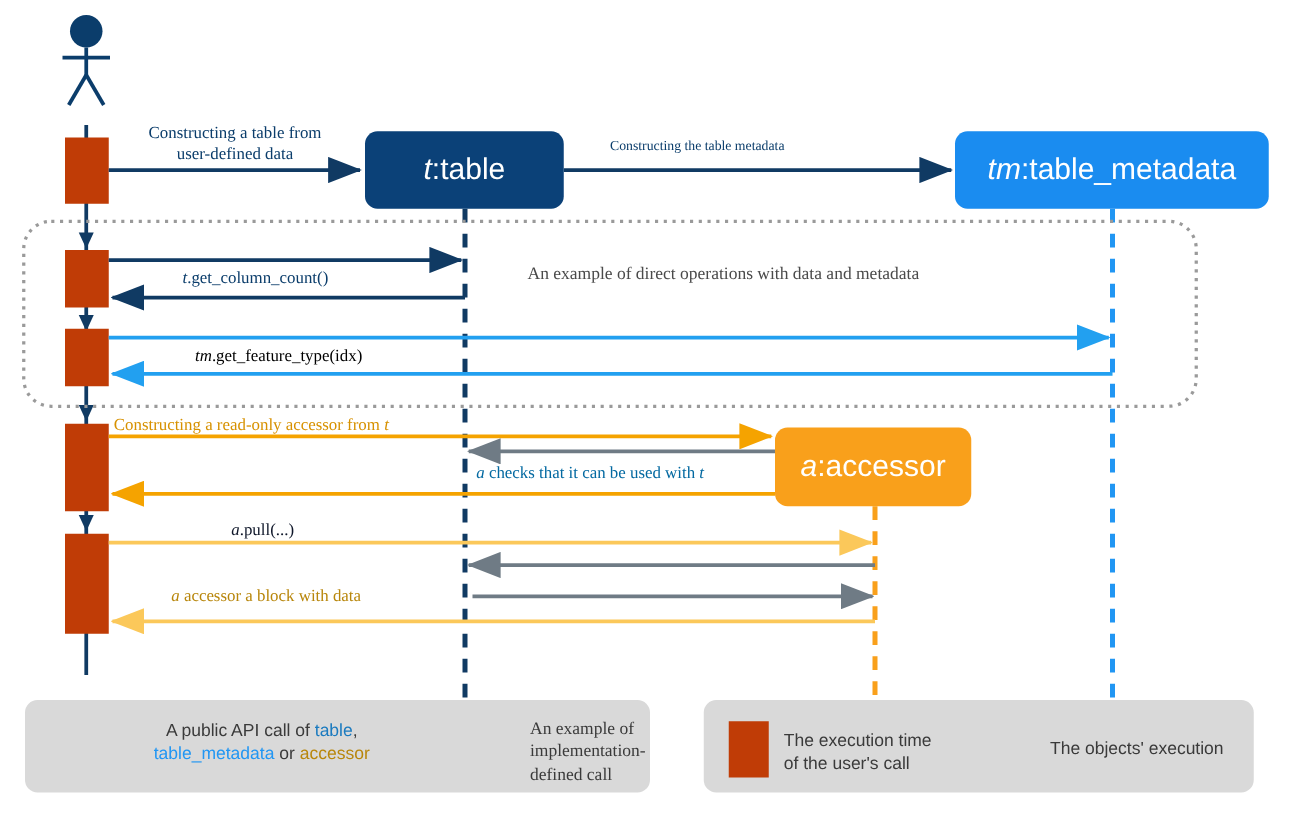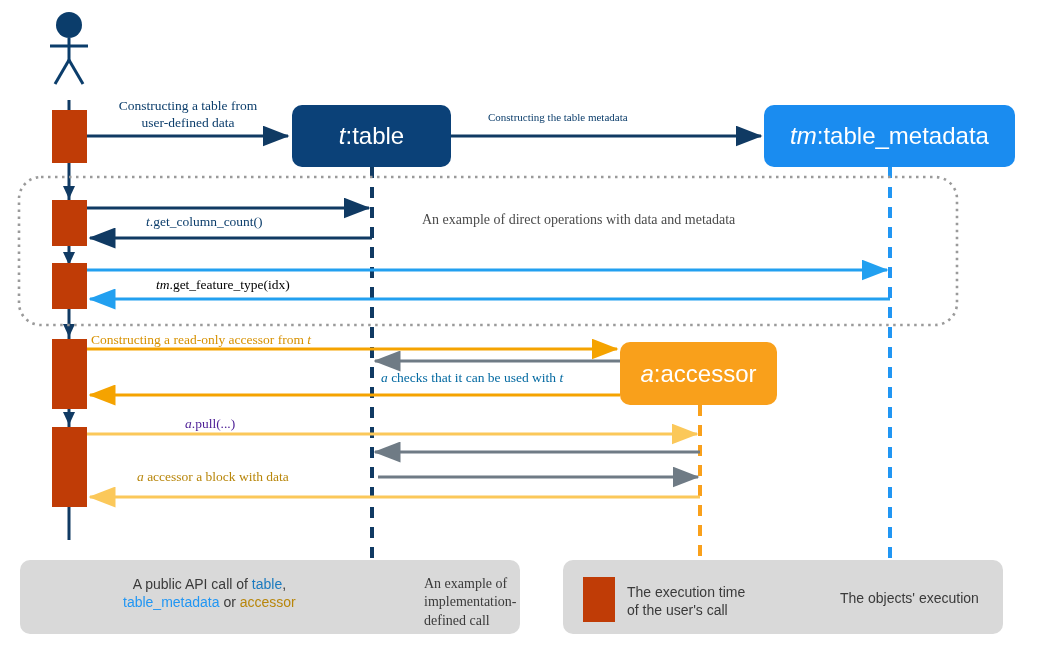--- a/index.html
+++ b/index.html
@@ -146,21 +146,21 @@
   </div>
 
   <div class="lbl" style="left:91px;top:332px;font-size:13.5px;color:#d79100;">
     <span>Constructing a read-only accessor from </span><span class="it">t</span>
   </div>
 
   <div class="lbl" style="left:381px;top:370px;font-size:13.5px;color:#0369a1;">
     <span class="it">a</span><span> checks that it can be used with </span><span class="it">t</span>
   </div>
 
-  <div class="lbl" style="left:185px;top:416px;font-size:13.5px;color:#4c1d95;">
+  <div class="lbl" style="left:185px;top:416px;font-size:13.5px;color:#0f172a;">
     <span class="it">a</span><span>.pull(...)</span>
   </div>
 
   <div class="lbl" style="left:137px;top:469px;font-size:13.5px;color:#b8860b;">
     <span class="it">a</span><span> accessor a block with data</span>
   </div>
 
   <div class="lbl" style="left:422px;top:187px;font-size:14px;color:#4a4a4a;margin-top:24px;">
     <span>An example of direct operations with data and metadata</span>
   </div>

